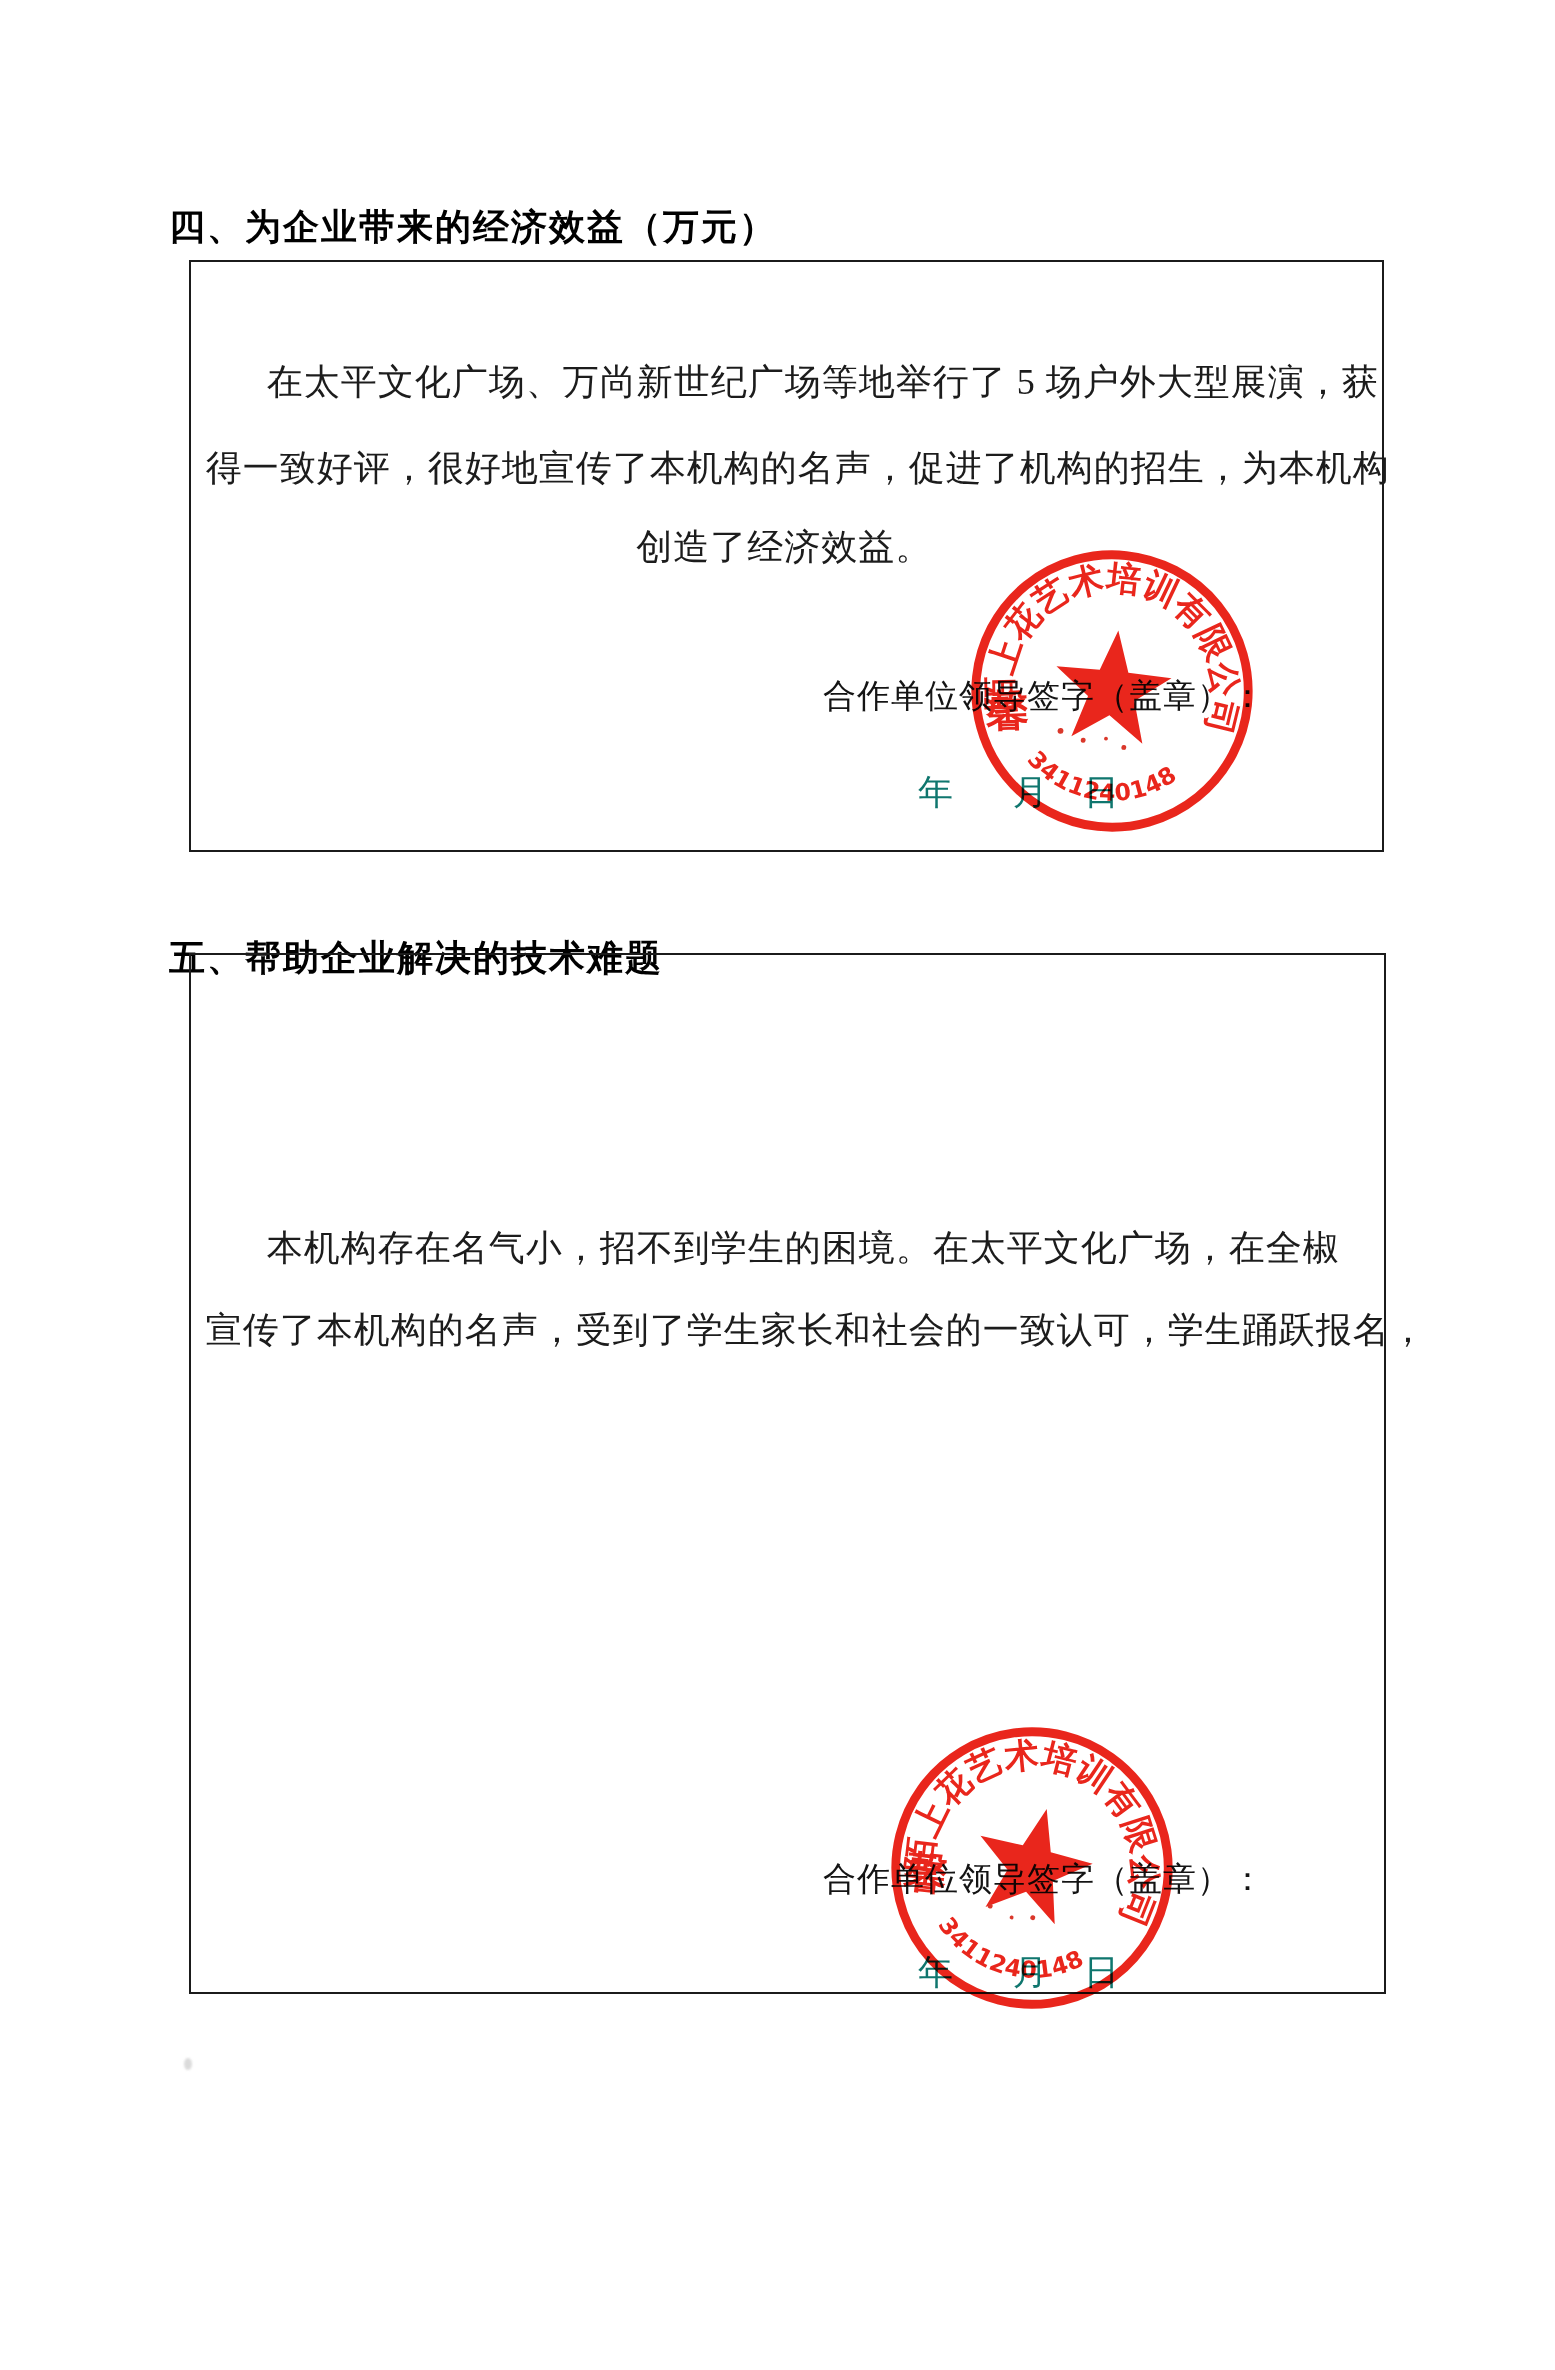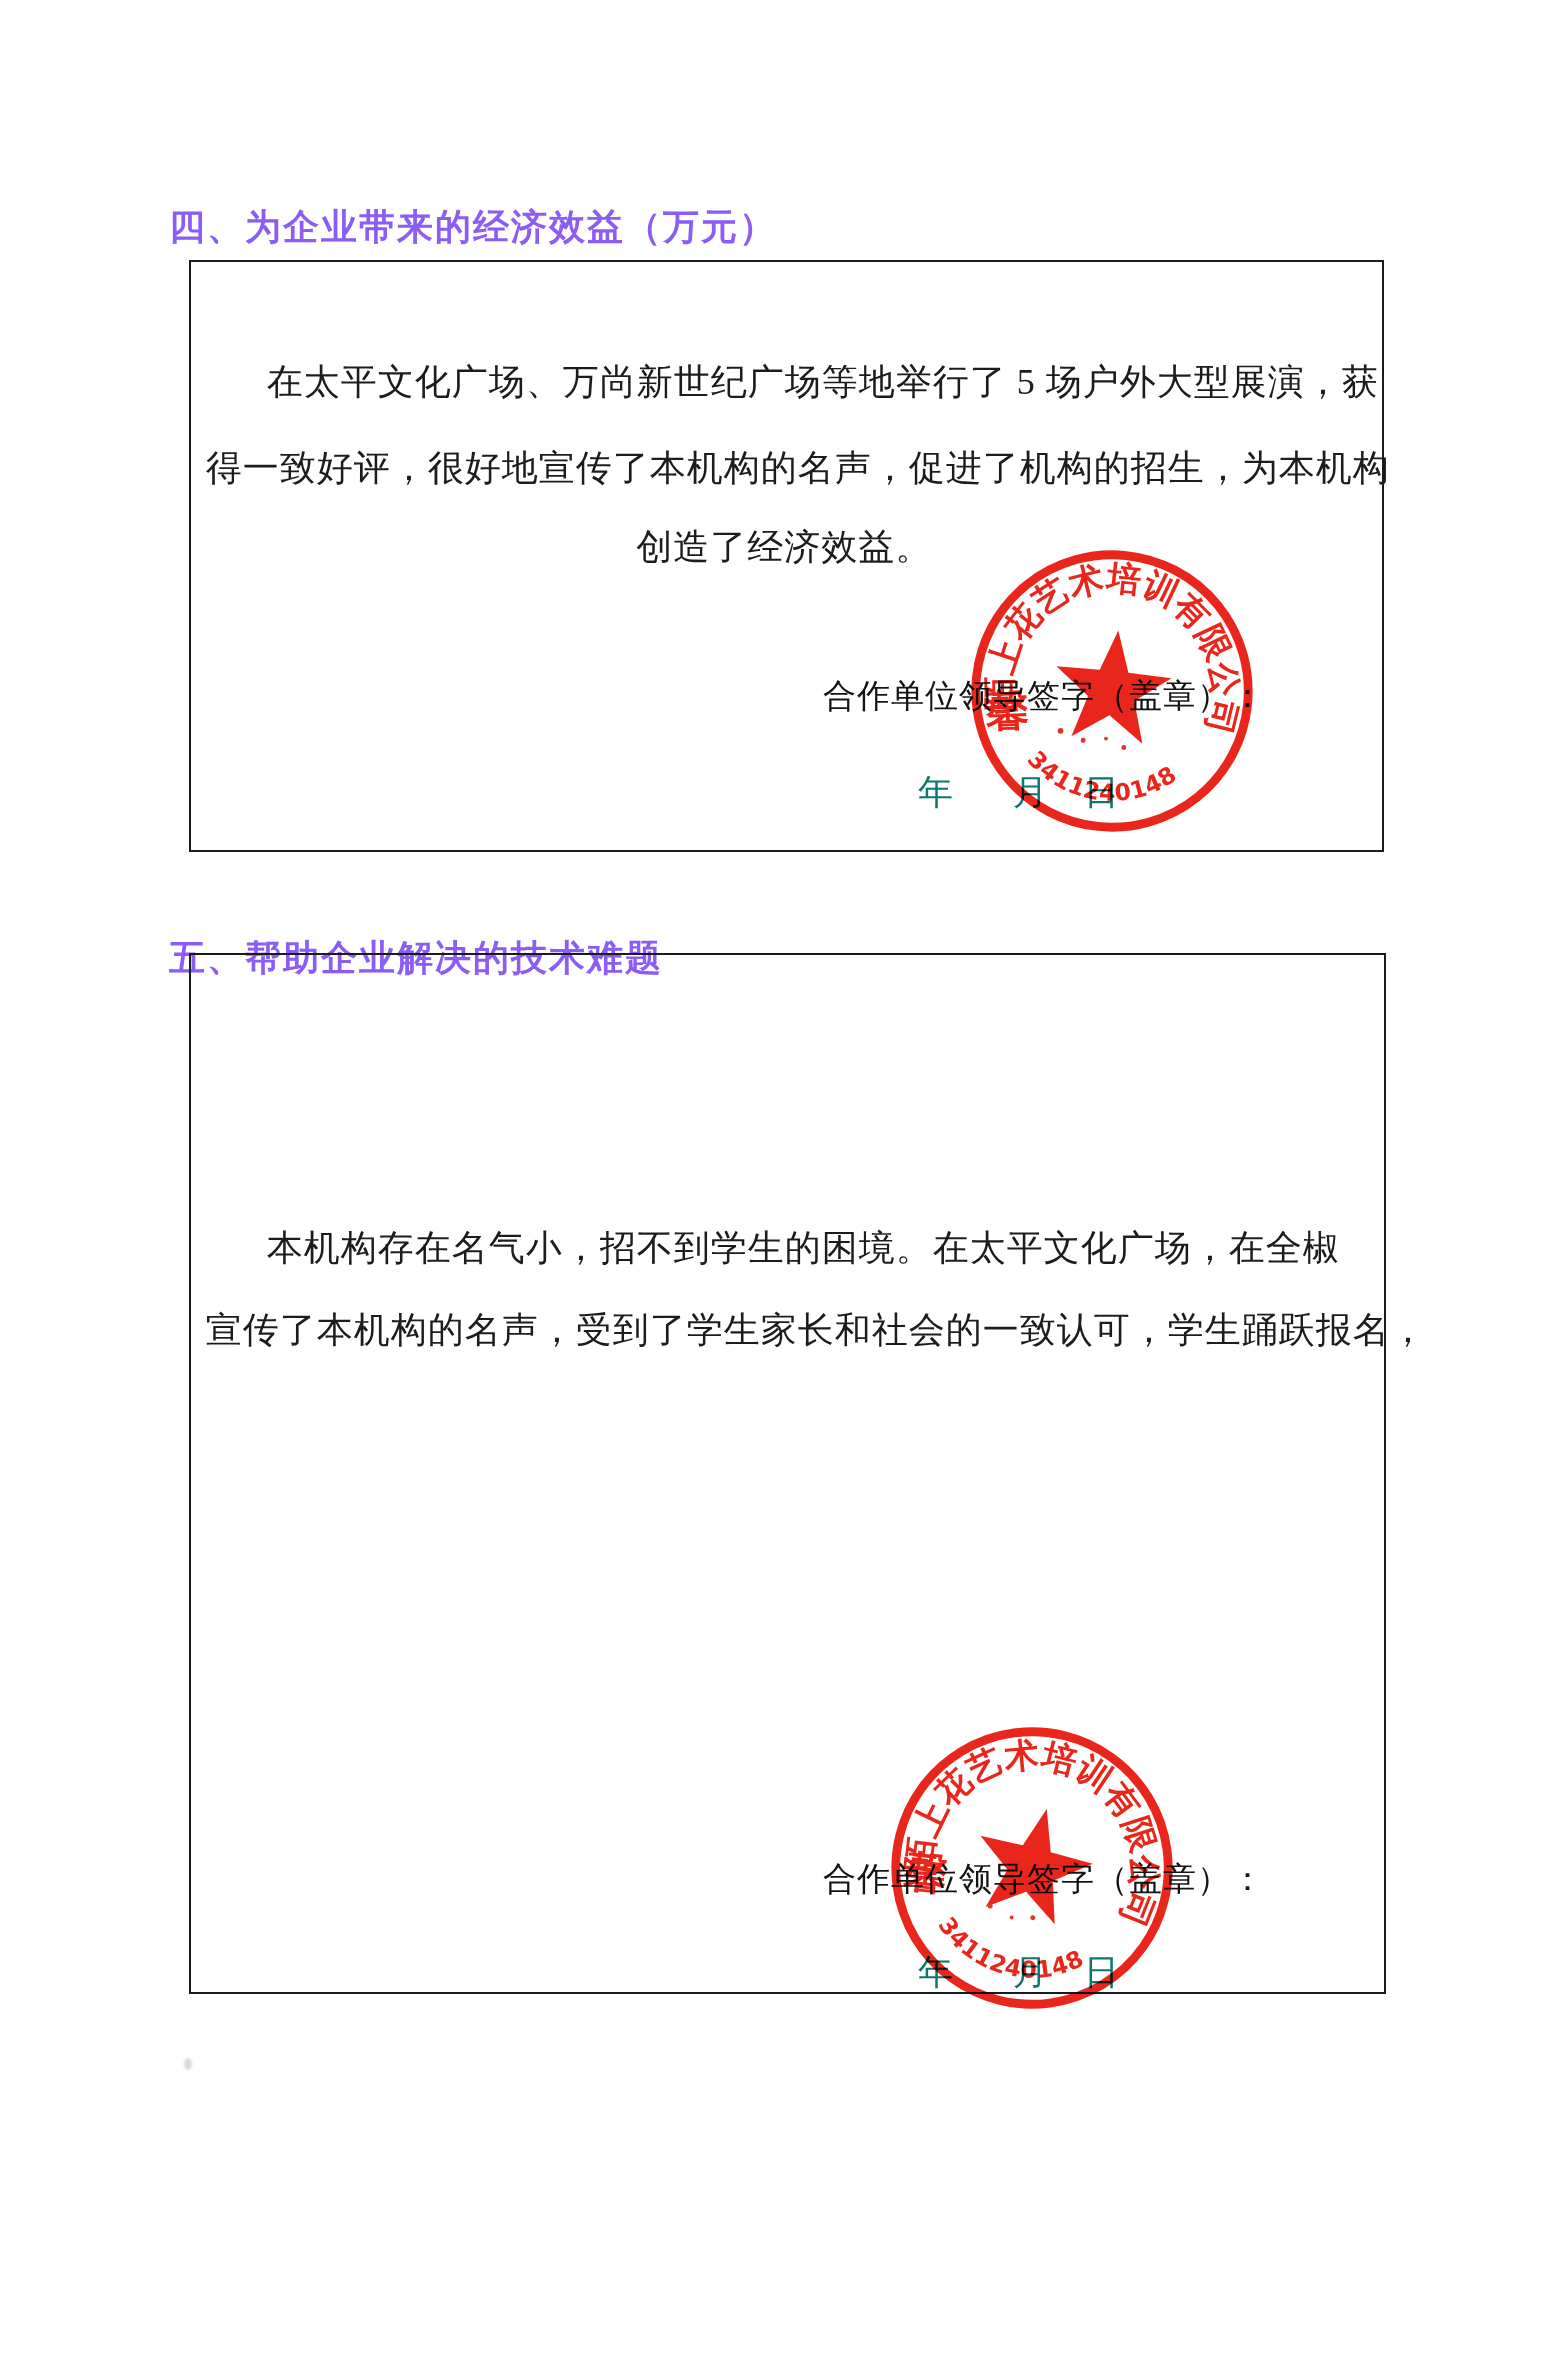--- a/index.html
+++ b/index.html
@@ -2,21 +2,21 @@
 <html><head>
 <meta charset="utf-8">
 <style>
   html,body{margin:0;padding:0;background:#ffffff;}
   .page{
     position:relative;width:1555px;height:2370px;background:#ffffff;overflow:hidden;
     font-family:"Liberation Serif","DejaVu Serif",serif;color:#1f1f1f;
   }
   .sec-title{
     position:absolute;margin:0;font-family:"Liberation Sans","DejaVu Sans",sans-serif;
-    font-weight:700;font-size:36px;letter-spacing:2px;color:#8b5cf6;white-space:nowrap;
+    font-weight:700;font-size:36px;letter-spacing:2px;color:#000000;white-space:nowrap;
   }
   .box{position:absolute;border:2.9px solid #1b1b1b;background:transparent;}
   .bline{
     position:absolute;left:14.7px;width:1157px;font-size:36px;letter-spacing:1px;
     color:#1c1c1c;white-space:nowrap;line-height:45px;
   }
   .bline.indent{text-indent:61px;}
   .sig{
     position:absolute;font-size:33px;letter-spacing:1px;color:#141414;white-space:nowrap;
   }

